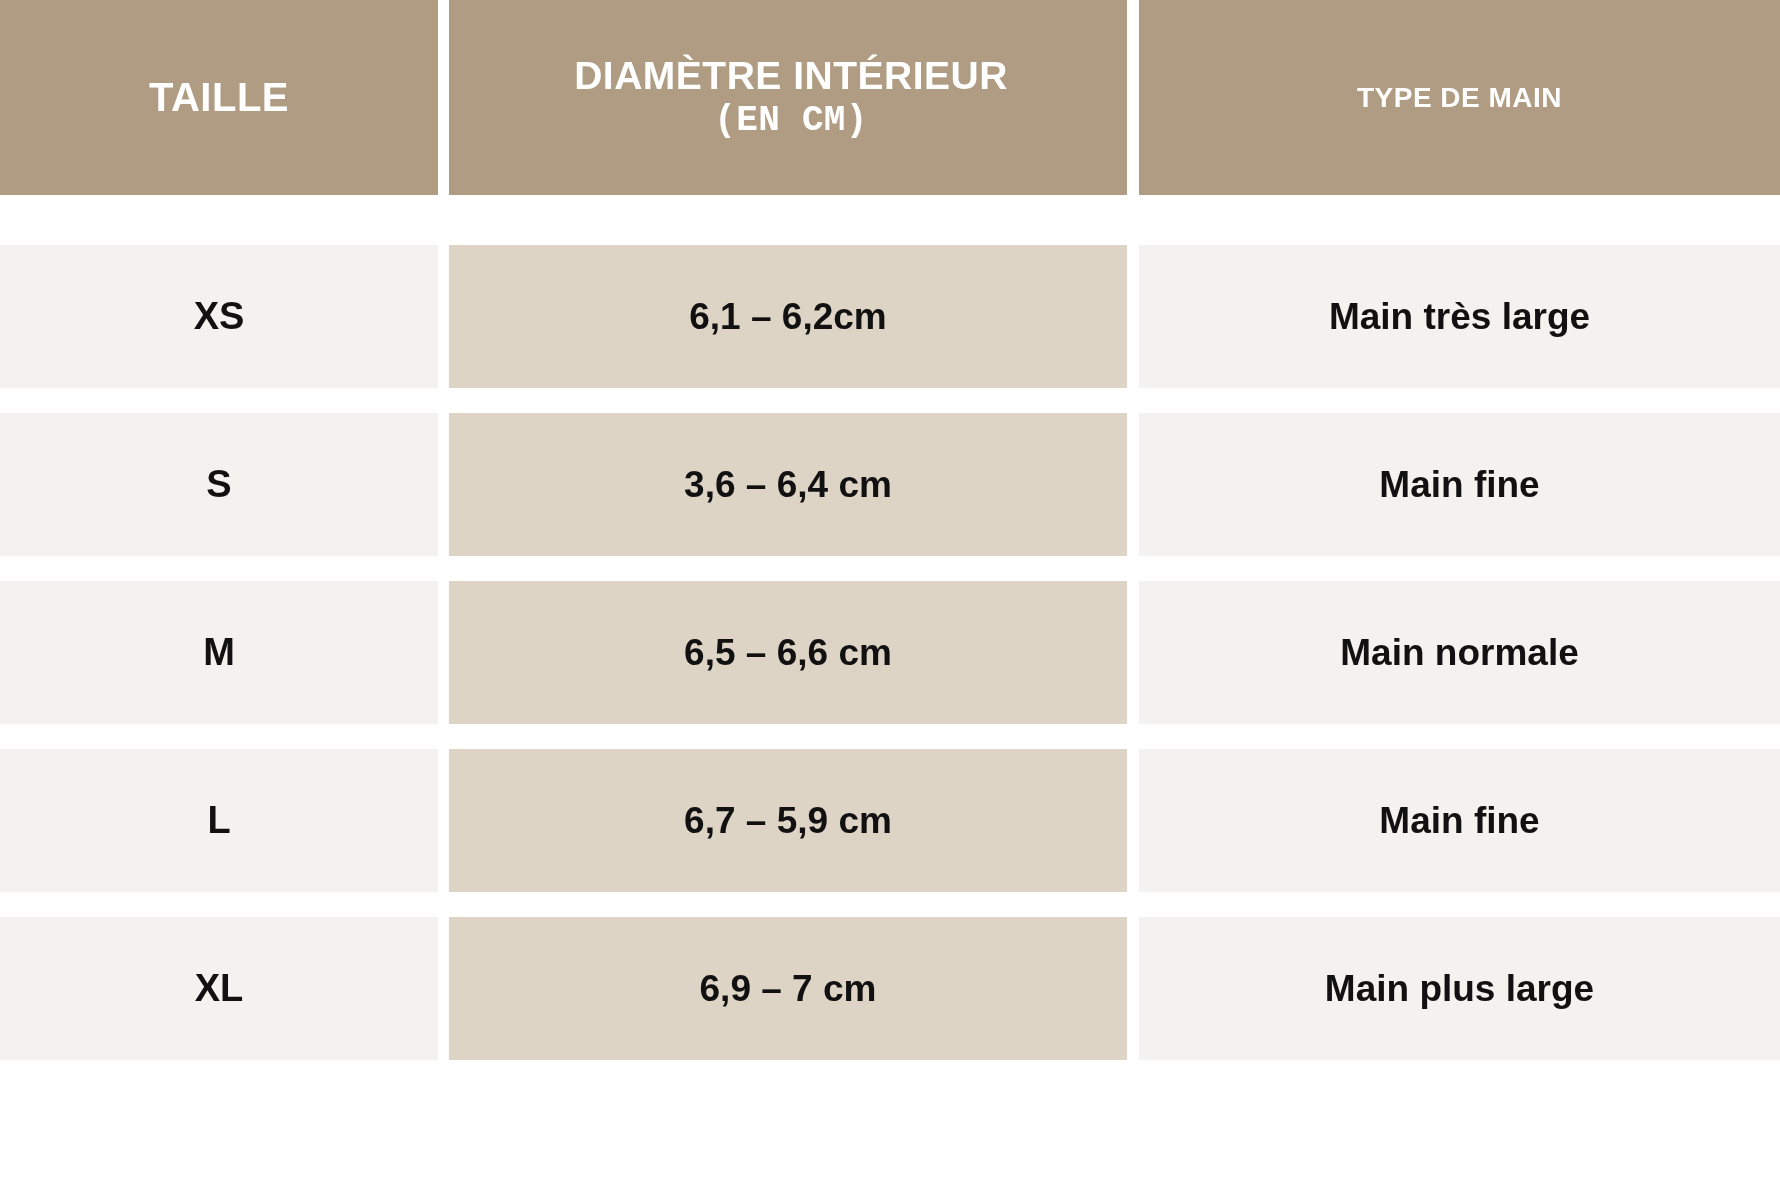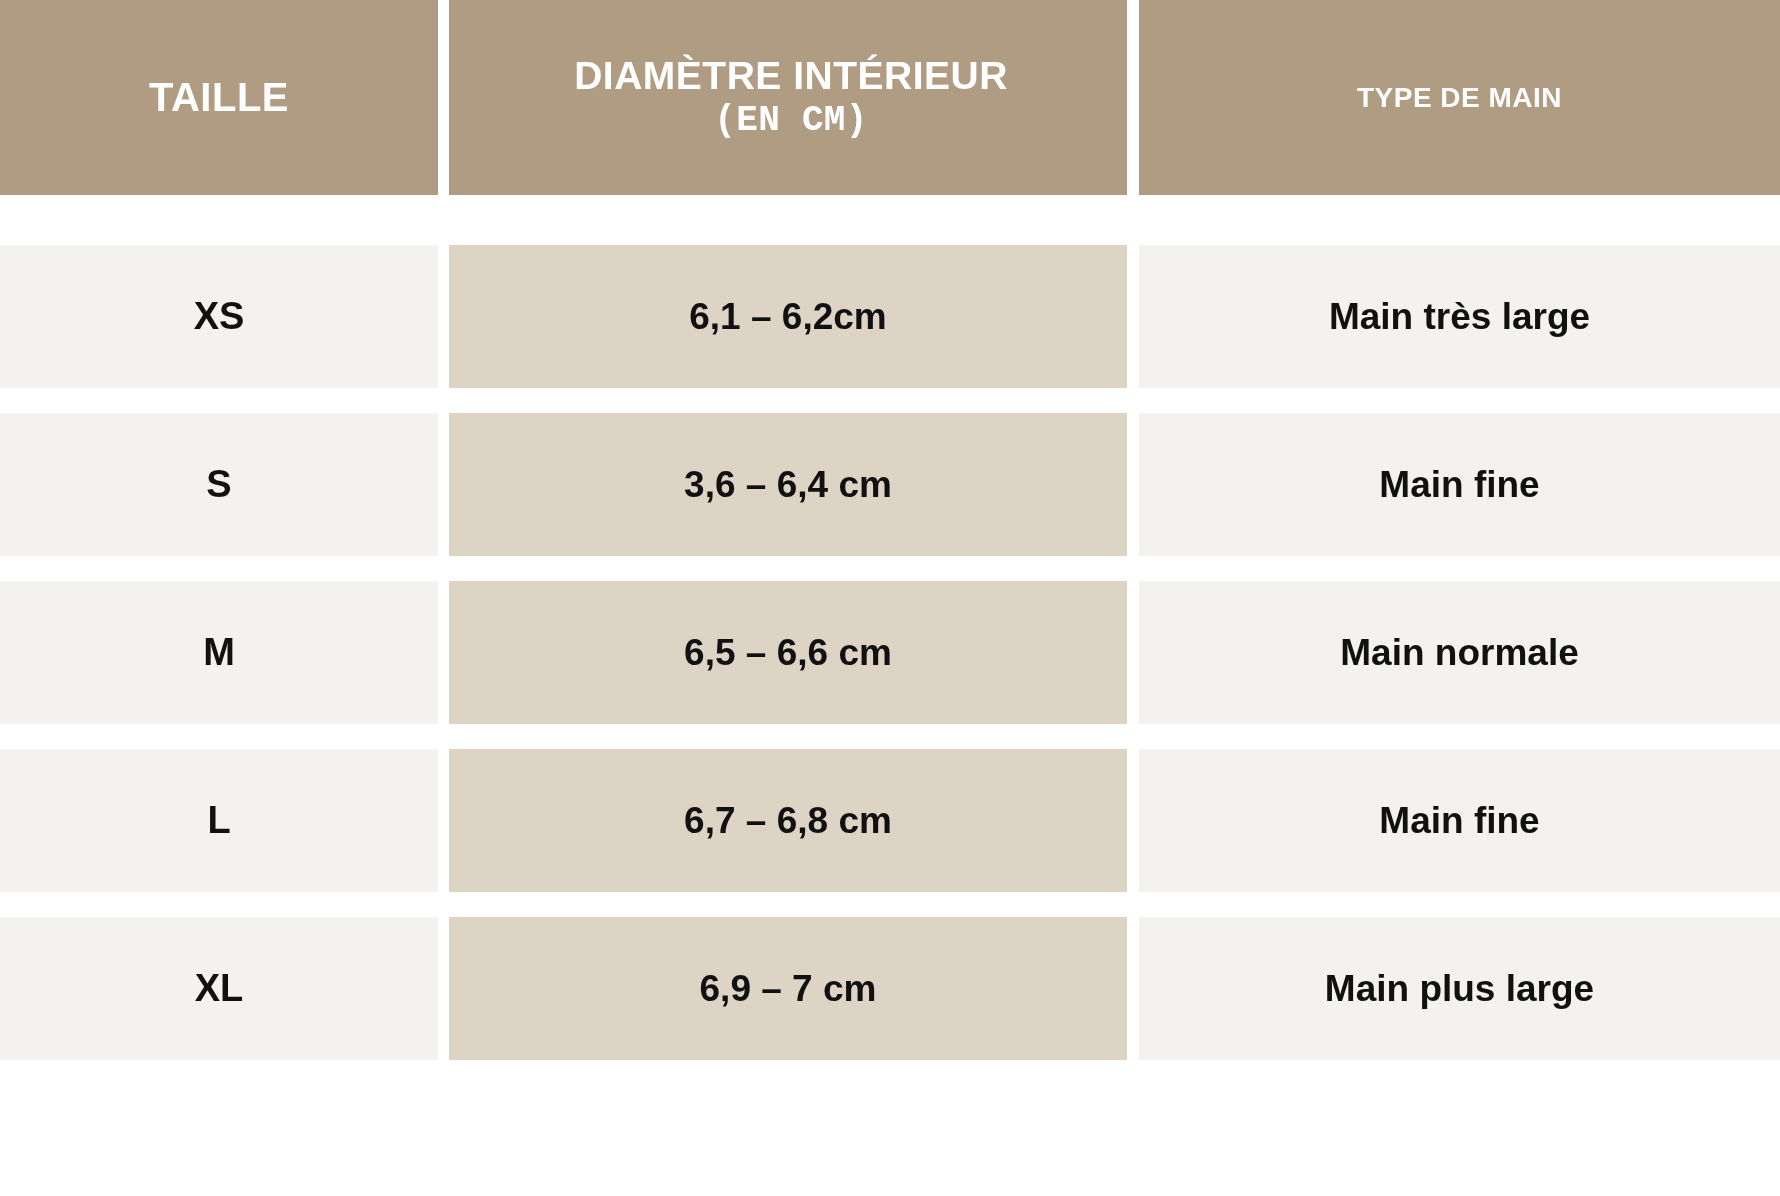--- a/index.html
+++ b/index.html
@@ -178,21 +178,21 @@
       <td></td>
       <td class="gap-cell"></td>
       <td class="c-diam-spacer"></td>
       <td class="gap-cell"></td>
       <td></td>
     </tr>
 
     <tr class="body-row">
       <td class="c-taille">L</td>
       <td class="gap-cell"></td>
-      <td class="c-diam">6,7 – 6,8 cm</td>
+      <td class="c-diam">6,7 – 5,9 cm</td>
       <td class="gap-cell"></td>
       <td class="c-type">Main fine</td>
     </tr>
 
     <tr class="row-spacer">
       <td></td>
       <td class="gap-cell"></td>
       <td class="c-diam-spacer"></td>
       <td class="gap-cell"></td>
       <td></td>

